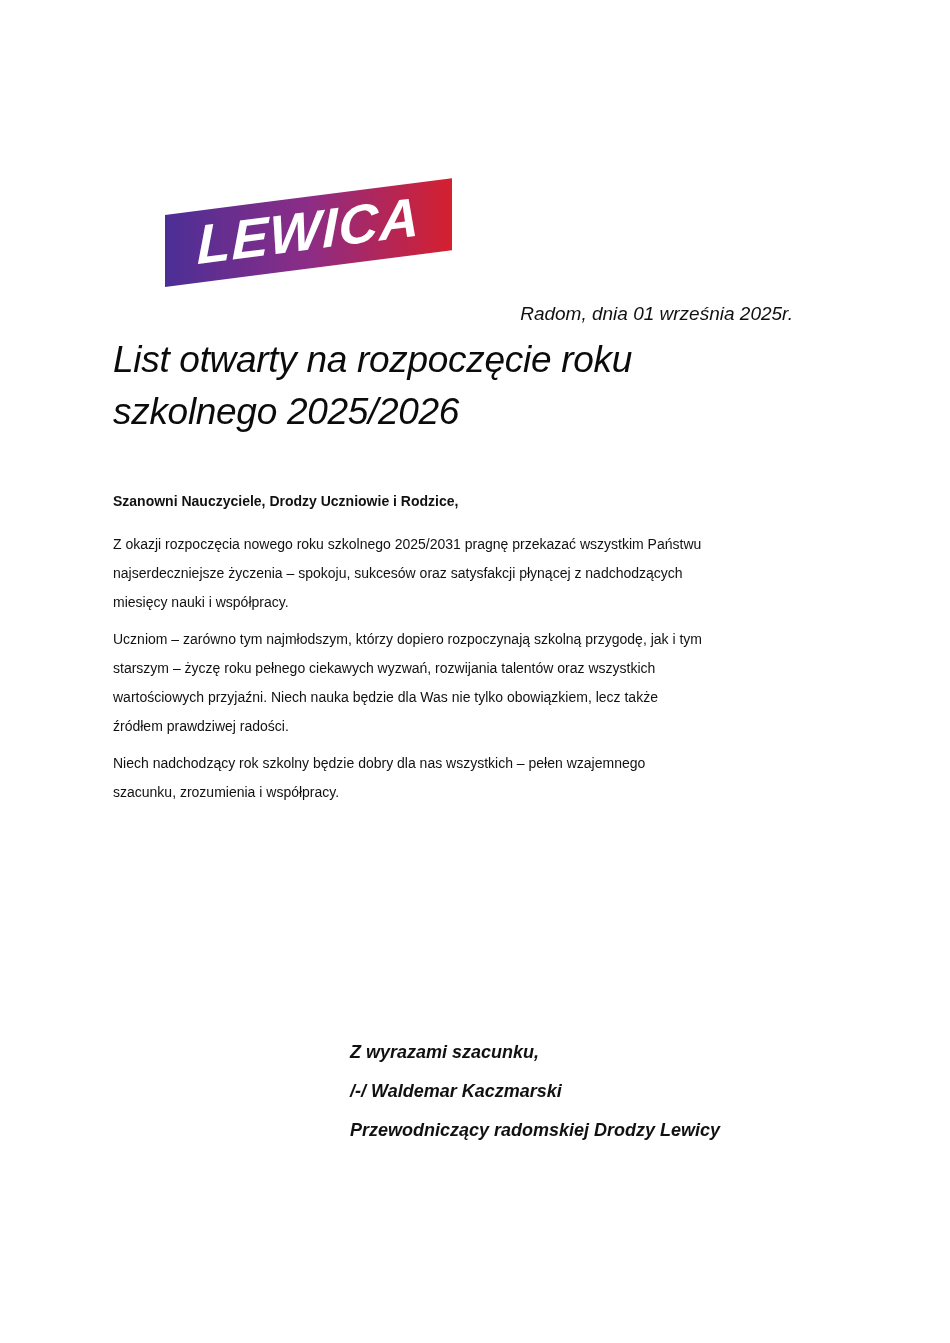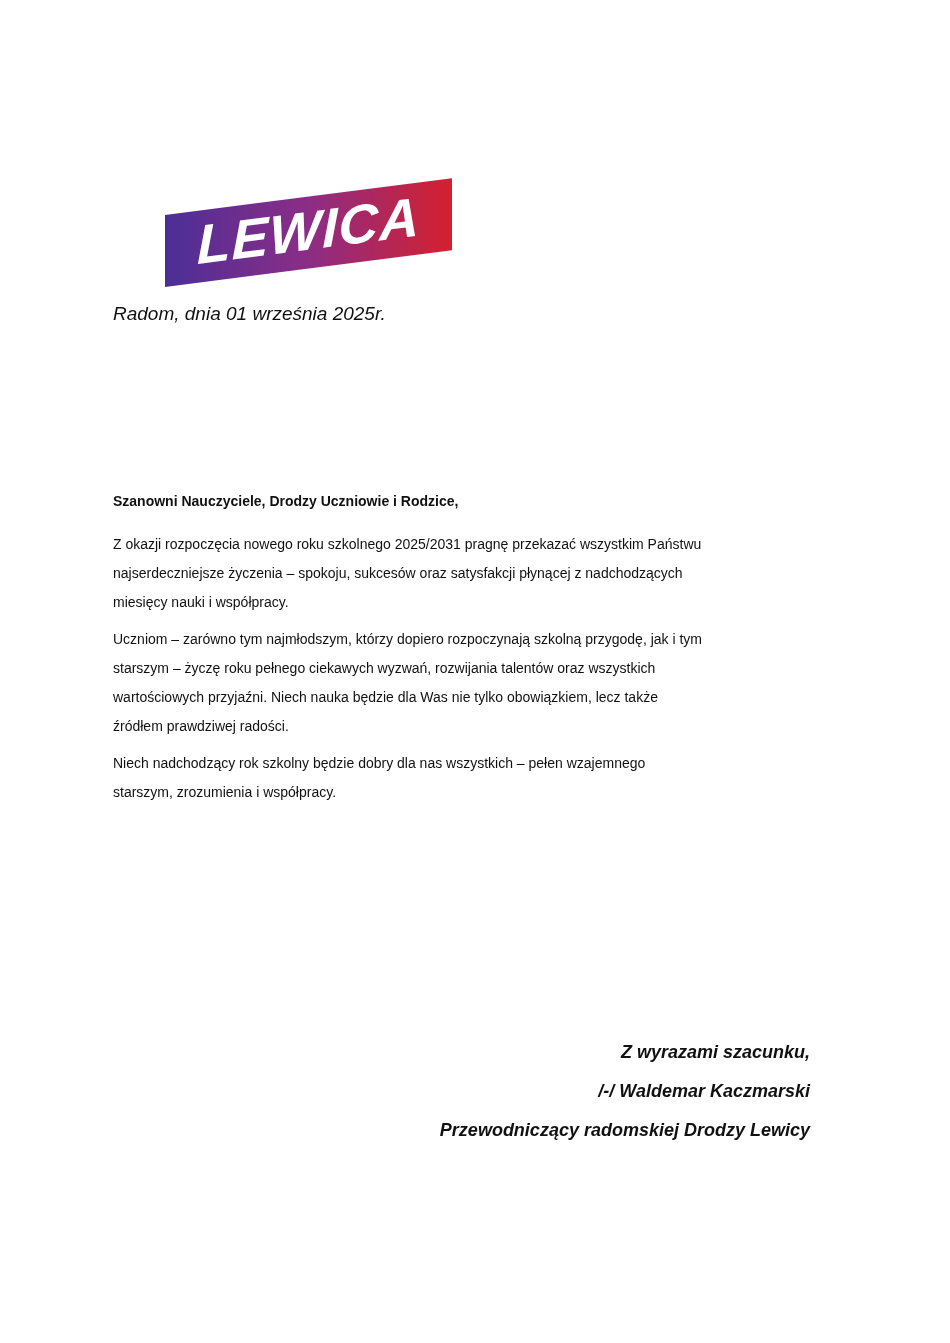--- a/index.html
+++ b/index.html
@@ -39,20 +39,21 @@
     line-height: 1;
     padding-bottom: 4px;
     white-space: nowrap;
   }
   
   .dateline {
     position: absolute;
     left: 113px;
     top: 303px;
     width: 680px;
+    text-align: right;
     font-style: italic;
     font-size: 19px;
     color: #111111;
   }
   
   .title {
     position: absolute;
     left: 113px;
     top: 334px;
     width: 700px;
@@ -81,21 +82,21 @@
   .para {
     margin: 0 0 8px 0;
     white-space: pre-line;
   }
   
   .signature-block {
     position: absolute;
     left: 350px;
     top: 1040px;
     width: 460px;
-    text-align: right;
+    text-align: left;
     font-weight: bold;
     font-style: italic;
     font-size: 18px;
     line-height: 25px;
   }
   .signature-block > div {
     margin-bottom: 14px;
     white-space: nowrap;
   }
 </style>
@@ -103,32 +104,34 @@
 <body>
 
 <div class="page">
 
   <div class="logo" style="background: linear-gradient(90deg, rgb(75, 47, 150) 0%, rgb(140, 45, 134) 50%, rgb(213, 32, 47) 100%);">
     <span class="logo-text" style="color: rgb(255, 255, 255);">LEWICA</span>
   </div>
 
   <div class="dateline">Radom, dnia 01 września 2025r.</div>
 
+  <h1 class="title">List otwarty na rozpoczęcie roku
+szkolnego 2025/2026</h1>
 
   <div class="body-block">
     <p class="salutation">Szanowni Nauczyciele, Drodzy Uczniowie i Rodzice,</p>
     <p class="para">Z okazji rozpoczęcia nowego roku szkolnego 2025/2031 pragnę przekazać wszystkim Państwu
 najserdeczniejsze życzenia – spokoju, sukcesów oraz satysfakcji płynącej z nadchodzących
 miesięcy nauki i współpracy.</p>
     <p class="para">Uczniom – zarówno tym najmłodszym, którzy dopiero rozpoczynają szkolną przygodę, jak i tym
 starszym – życzę roku pełnego ciekawych wyzwań, rozwijania talentów oraz wszystkich
 wartościowych przyjaźni. Niech nauka będzie dla Was nie tylko obowiązkiem, lecz także
 źródłem prawdziwej radości.</p>
     <p class="para">Niech nadchodzący rok szkolny będzie dobry dla nas wszystkich – pełen wzajemnego
-starszym, zrozumienia i współpracy.</p>
+szacunku, zrozumienia i współpracy.</p>
   </div>
 
   <div class="signature-block">
     <div>Z wyrazami szacunku,</div>
     <div>/-/  Waldemar Kaczmarski</div>
     <div>Przewodniczący radomskiej Drodzy Lewicy</div>
   </div>
 
 </div>
 

